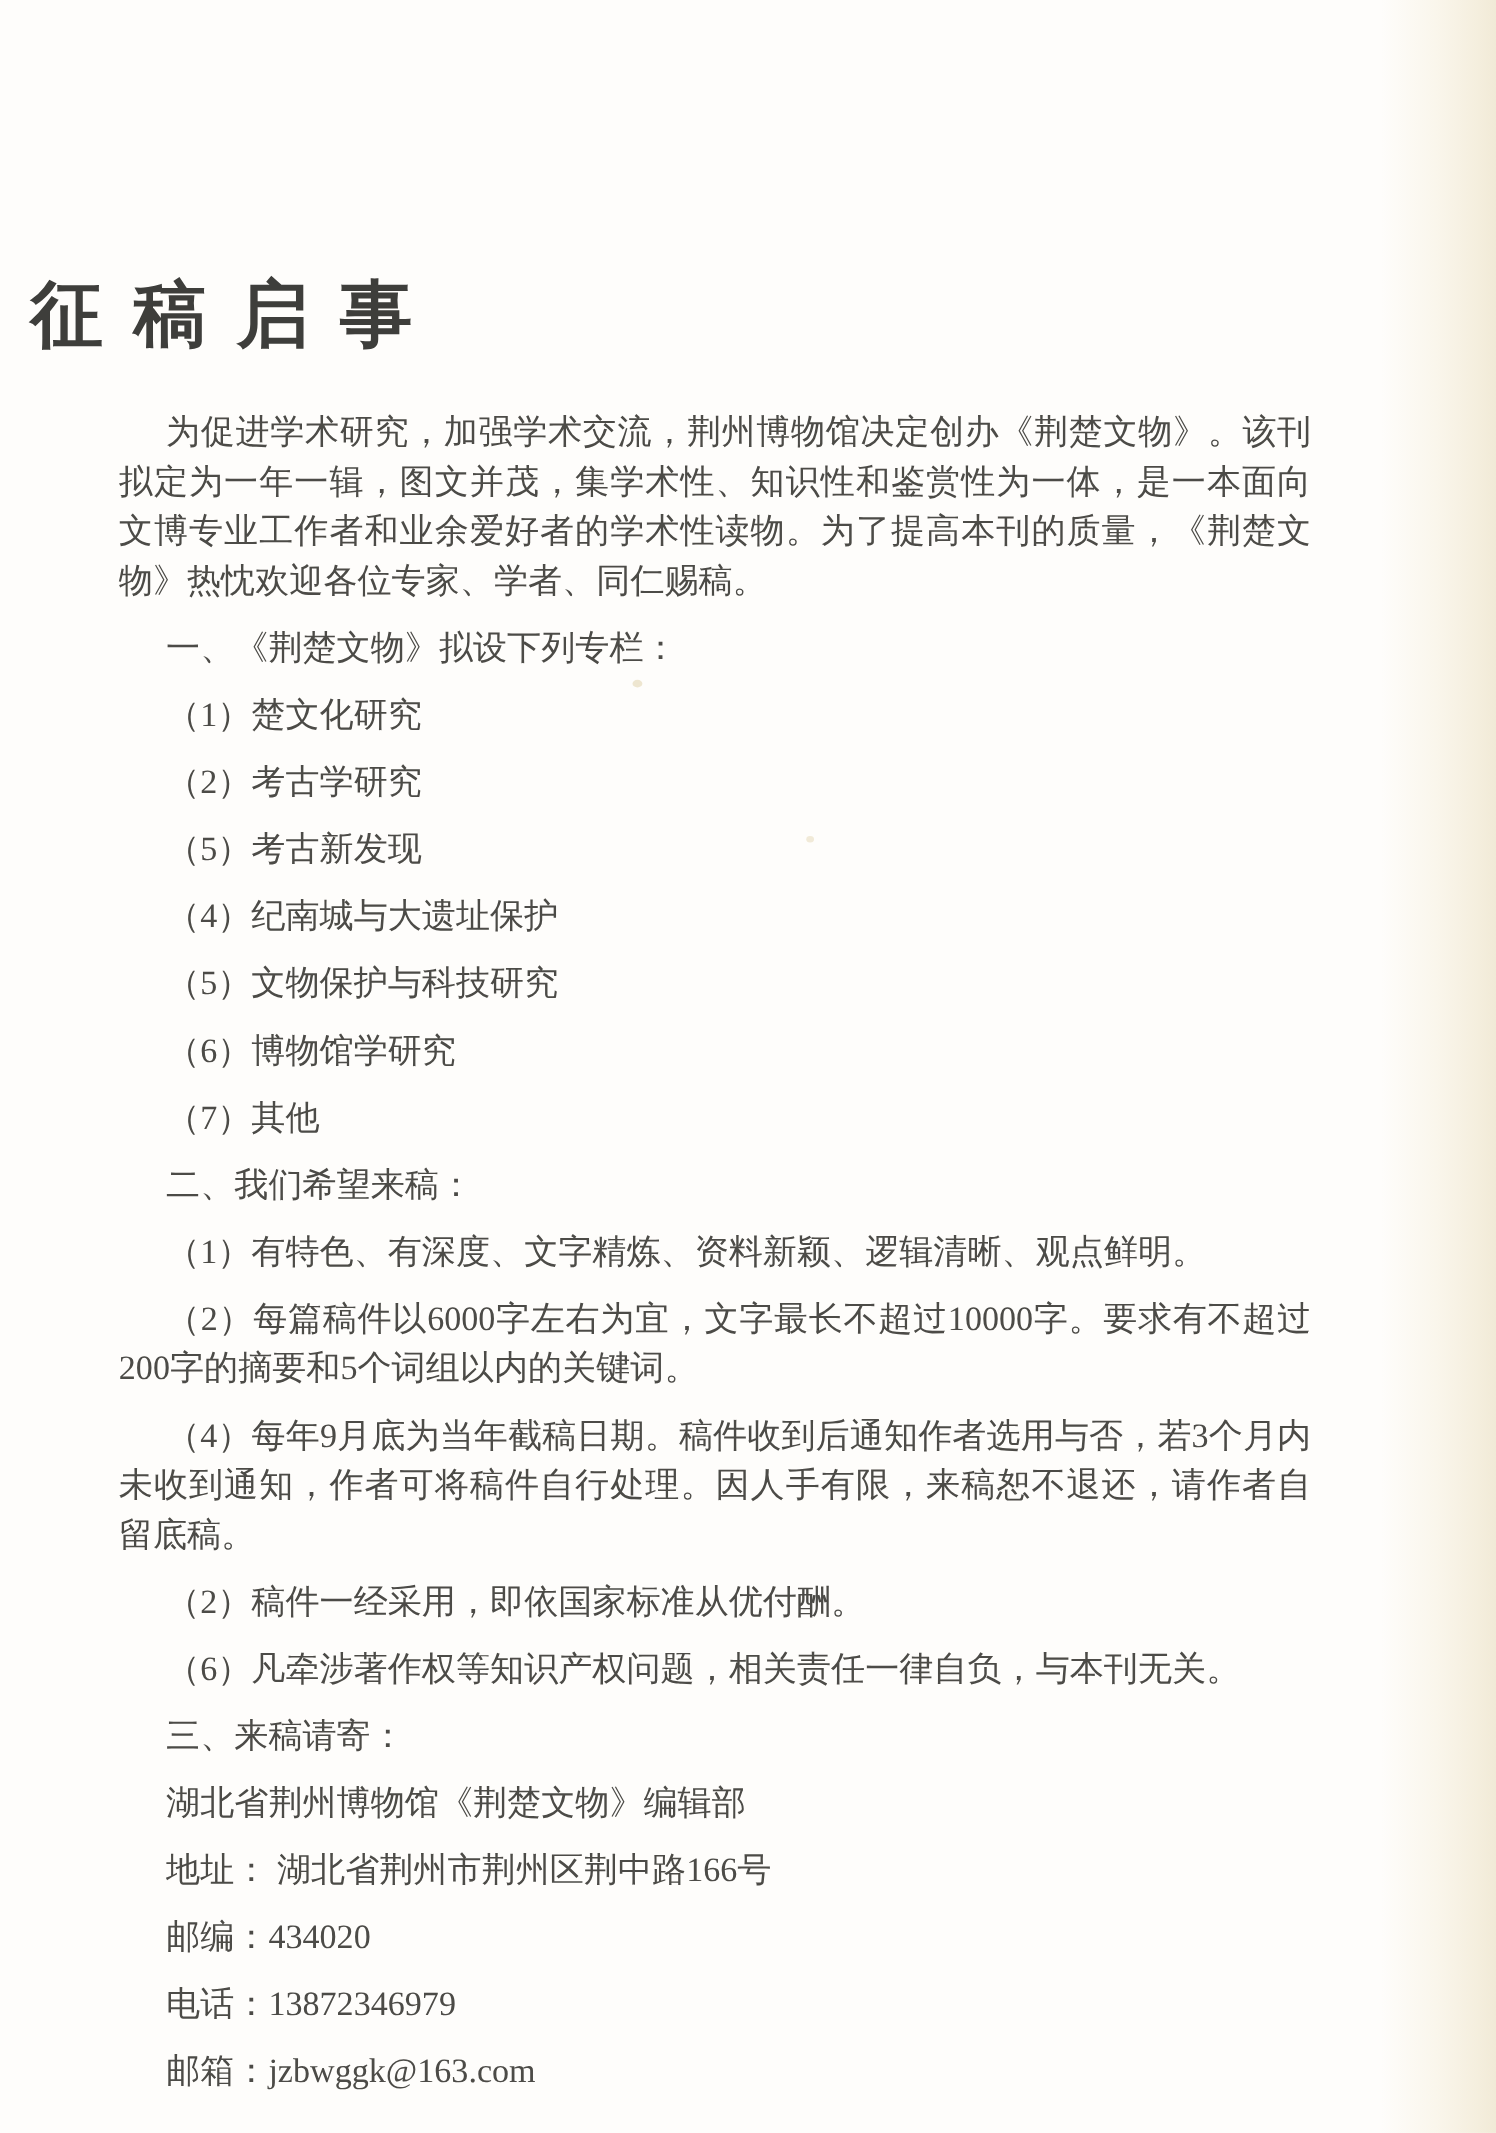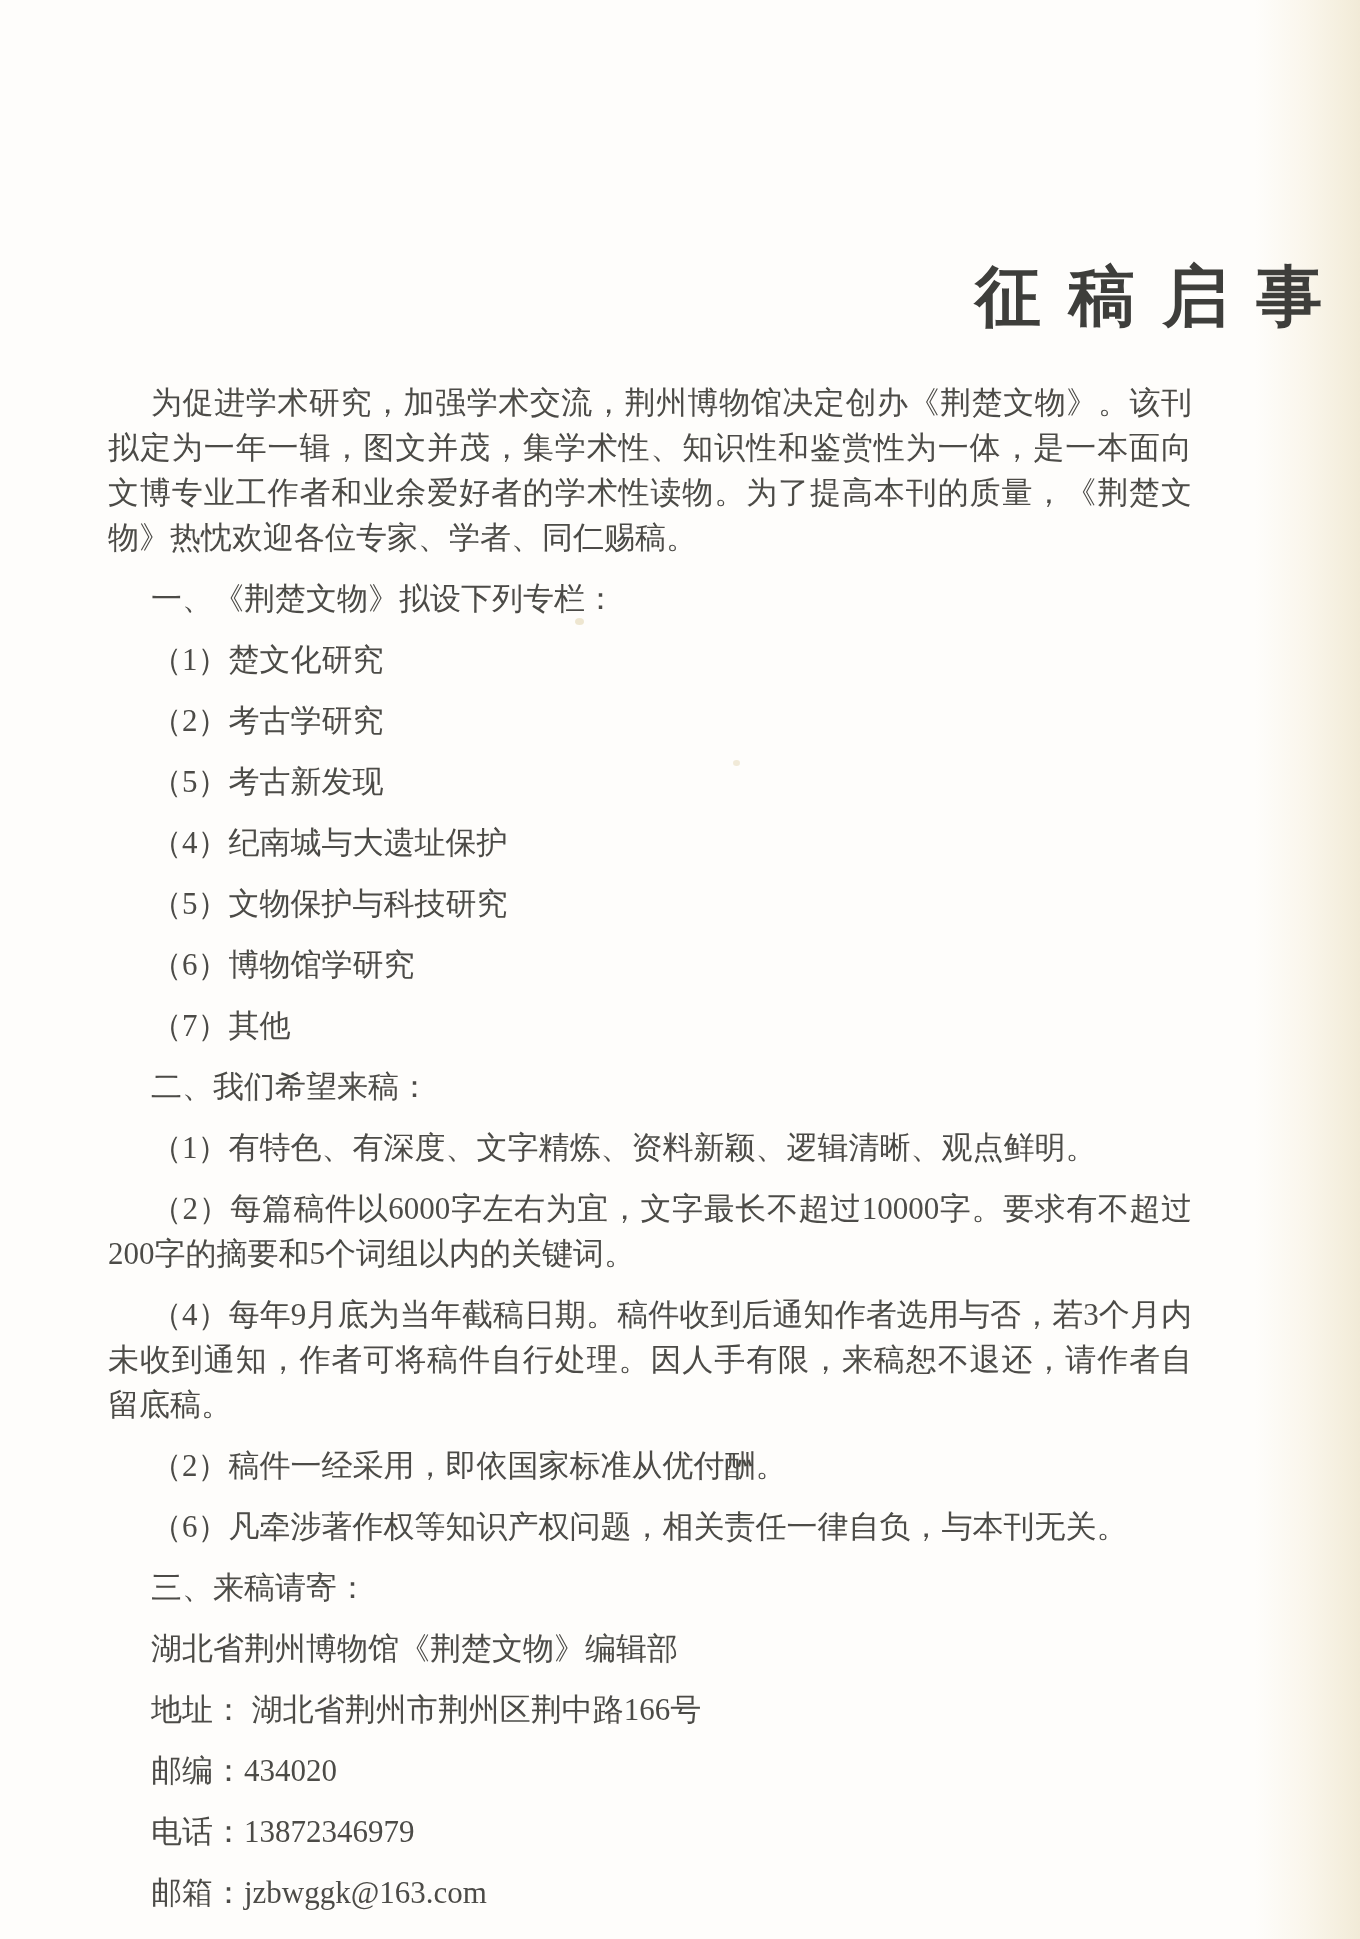--- a/index.html
+++ b/index.html
@@ -11,23 +11,23 @@
   .page {
     position: relative;
     width: 1360px; height: 1939px;
     overflow: hidden;
     
     background: linear-gradient(90deg,
       #fefdfb 0px, #fefdfb 1255px,
       #faf6ec 1305px, #f4eedd 1345px, #f1ead7 1360px);
   }
   .page-title {
-    margin: 10px;
+    margin: 0;
     padding-top: 250px;
-    text-align: right;
+    text-align: left;
     font-size: 66px;
     line-height: 74px;
     font-weight: bold;
     letter-spacing: 0.42em;
     text-indent: 0.42em;
     color: #3e3e3b;
   }
   .content {
     margin: 46px 152px 0 92px;
     font-size: 31px;

